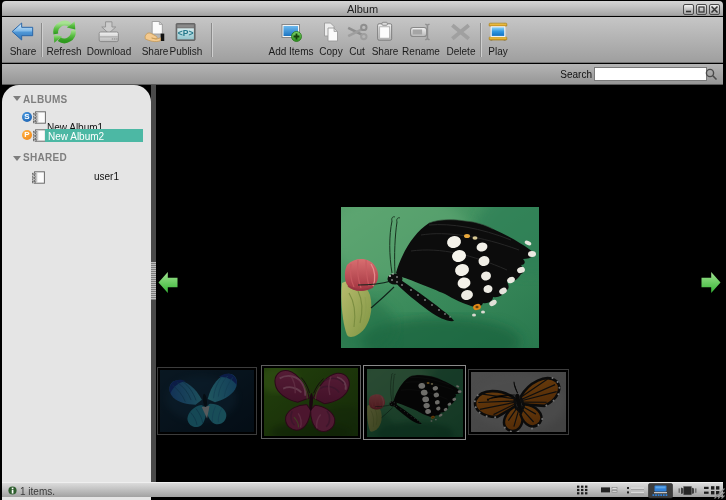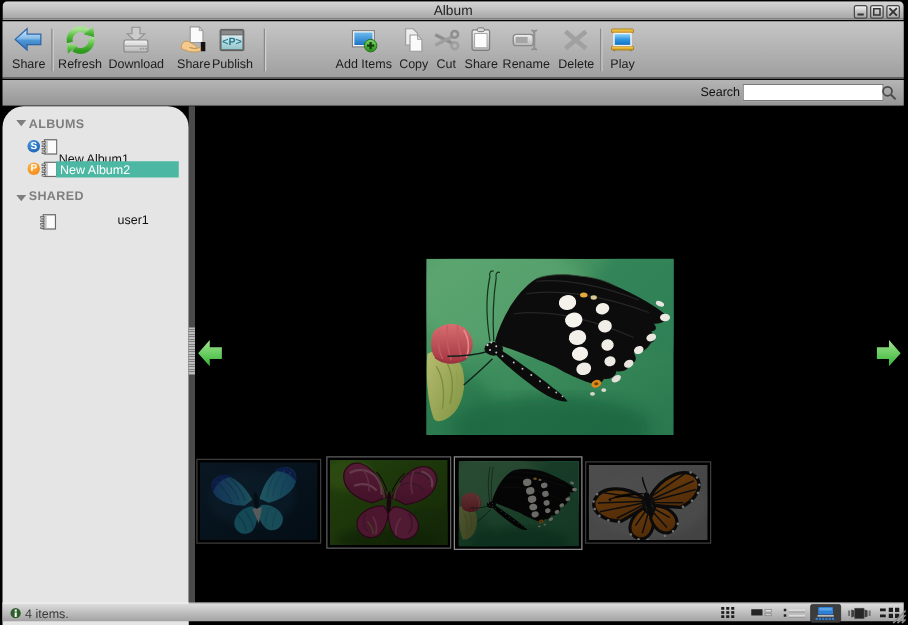--- a/index.html
+++ b/index.html
@@ -540,21 +540,21 @@
         <rect width="94" height="59" fill="#000" opacity="0.5"></rect>
       </svg>
   </div>
 
   <div id="statusbar">
     <svg style="position:absolute;left:6px;top:3px;" width="9" height="9" viewBox="0 0 11 11">
         <circle cx="5.5" cy="5.5" r="5" fill="#2e5e2e"></circle>
         <rect x="4.6" y="2" width="2" height="2" fill="#fff"></rect>
         <rect x="4.6" y="4.8" width="2" height="4.4" fill="#fff"></rect>
       </svg>
-    <div id="stattext">4 items.</div>
+    <div id="stattext">1 items.</div>
     <svg style="position:absolute;left:568px;top:0;" width="155" height="16" viewBox="0 0 155 16">
       <g fill="#1d1d1d">
         <rect x="7" y="2.6" width="2.4" height="2.2"></rect>
           <rect x="11" y="2.6" width="2.4" height="2.2"></rect>
           <rect x="15" y="2.6" width="2.4" height="2.2"></rect>
         <rect x="7" y="5.9" width="2.4" height="2.2"></rect>
           <rect x="11" y="5.9" width="2.4" height="2.2"></rect>
           <rect x="15" y="5.9" width="2.4" height="2.2"></rect>
         <rect x="7" y="9.2" width="2.4" height="2.2"></rect>
           <rect x="11" y="9.2" width="2.4" height="2.2"></rect>

